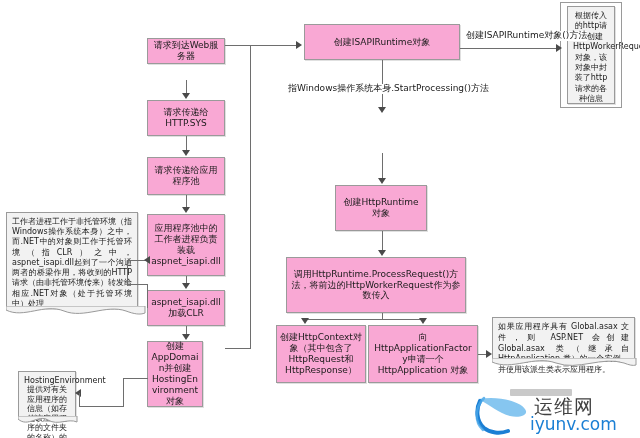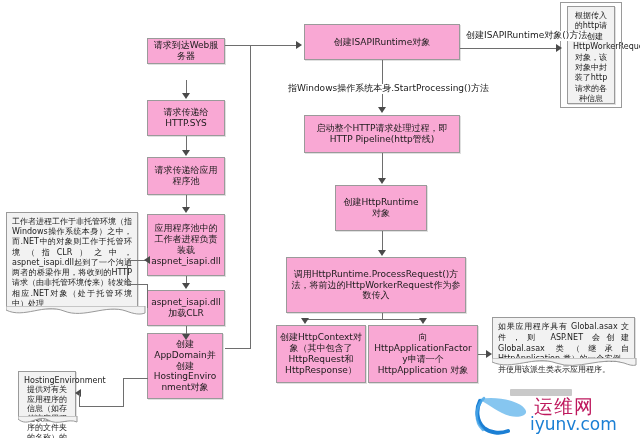--- a/index.html
+++ b/index.html
@@ -89,21 +89,21 @@
     top: 395px;
     width: 170px;
     height: 42px;
     pointer-events: none;
   }
   #wm-text-cn {
     position: absolute;
     left: 66px;
     top: -1px;
     font-size: 19px;
-    color: #be185d;
+    color: #404040;
     letter-spacing: 1px;
     font-family: "DejaVu Sans", "Liberation Sans", sans-serif;
     text-align: center;
   }
   #wm-text-en {
     position: absolute;
     left: 62px;
     top: 19px;
     font-size: 17px;
     color: #1b7fd4;
@@ -137,31 +137,28 @@
   </div>
 
   <div class="node f9" style="left:147px; top:214px; width:78px; height:62px;">
     <span class="txt">应用程序池中的工作者进程负责装载aspnet_isapi.dll</span>
   </div>
 
   <div class="node f9" style="left:147px; top:290px; width:78px; height:36px;">
     <span class="txt">aspnet_isapi.dll加载CLR</span>
   </div>
 
-  <div class="node f9" style="left:147px; top:333px; width:76px; height:66px;">
+  <div class="node f9" style="left:147px; top:341px; width:56px; height:66px;">
     <span class="txt">创建AppDomain并创建HostingEnvironment对象</span>
   </div>
 
   <div class="node f9" style="left:304px; top:24px; width:156px; height:36px;">
     <span class="txt">创建ISAPIRuntime对象</span>
   </div>
 
-  <div class="node f9" style="left:304px; top:115px; width:156px; height:38px;">
-    <span class="txt">启动整个HTTP请求处理过程，即HTTP Pipeline(http管线)</span>
-  </div>
 
   <div class="node f9" style="left:335px; top:185px; width:92px; height:46px;">
     <span class="txt">创建HttpRuntime对象</span>
   </div>
 
   <div class="node f9" style="left:286px; top:257px; width:180px; height:56px;">
     <span class="txt">调用HttpRuntime.ProcessRequest()方法，将前边的HttpWorkerRequest作为参数传入</span>
   </div>
 
   <div class="node f9" style="left:276px; top:325px; width:90px; height:58px;">

